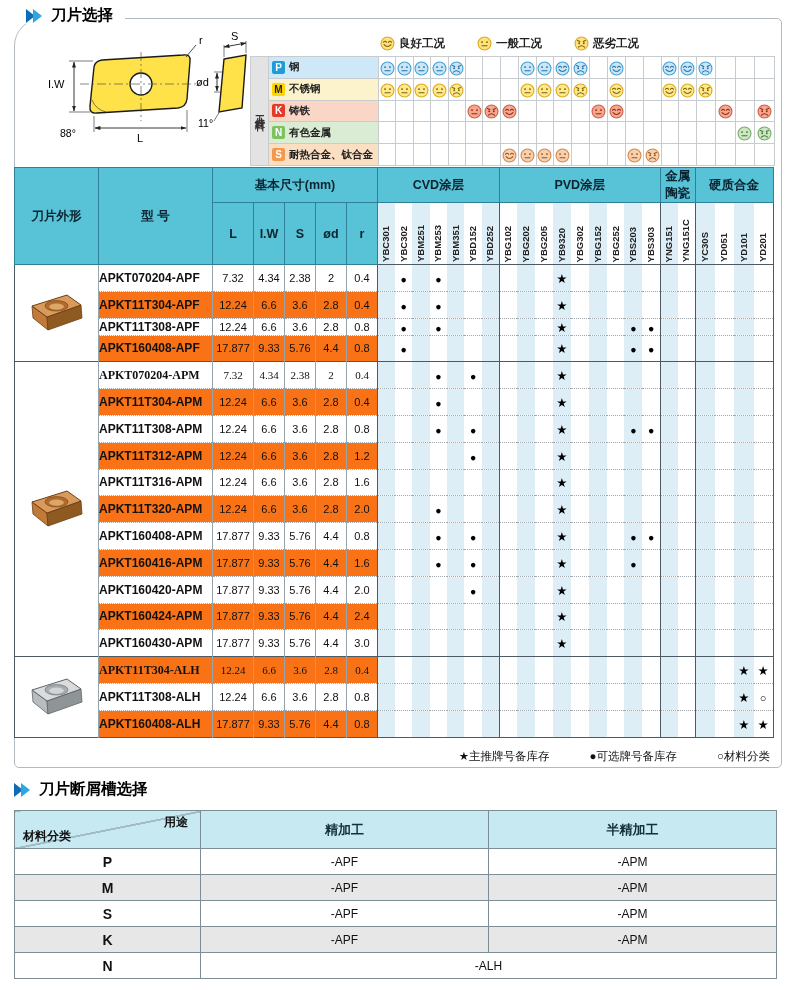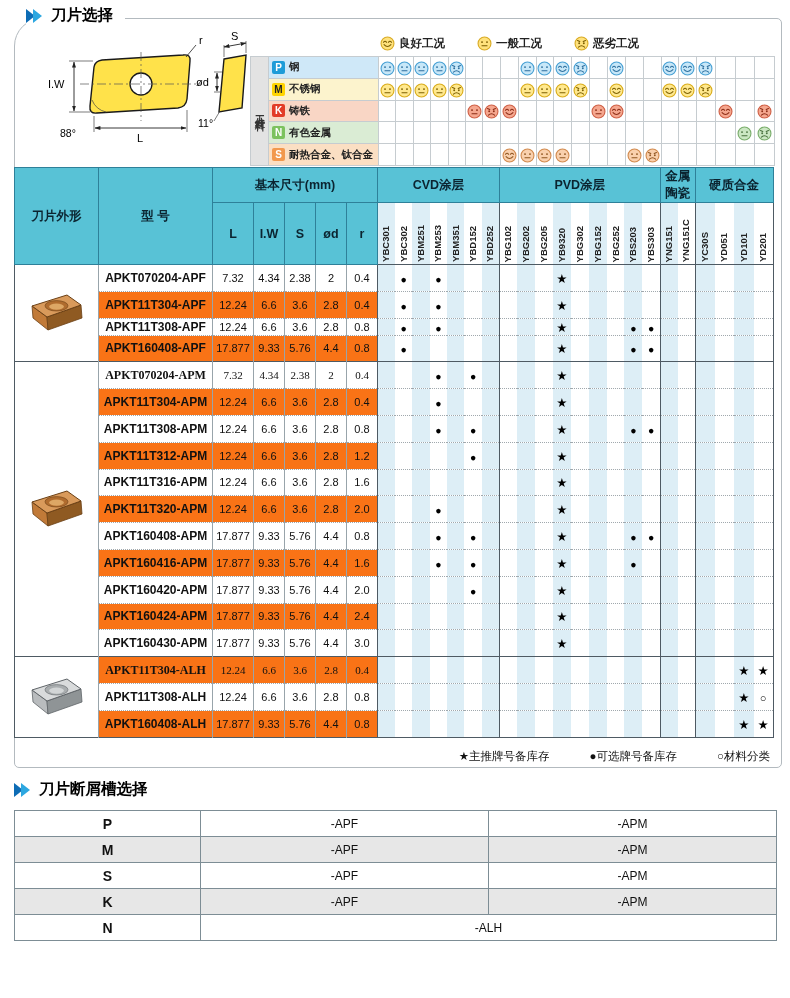--- a/index.html
+++ b/index.html
@@ -37,21 +37,21 @@
          color:#0b2430;text-align:center;vertical-align:middle;}
   .gradehead{background:#fff;vertical-align:bottom;}
   .gradehead div{writing-mode:vertical-rl;transform:rotate(180deg);margin:0 auto;
          font-size:9.5px;color:#222;line-height:1.05;padding-top:2px;}
   .stripe{background:#ddeef6;}
   .vl{border-left:1px solid #98a4ab;}
   .vg{border-left:1.6px solid #4e5a63;}
   tr.sep-dot td{border-top:1px dotted #a0a8ad;}
   tr.sep-solid td{border-top:1.6px solid #4e5a63;font-family:Liberation Serif, serif;}
   .main-table tbody tr.first td{border-top:1.6px solid #4e5a63;}
-  .model{font-size:12px;font-weight:bold;text-align:center;padding-left:7px;white-space:nowrap;}
+  .model{font-size:12px;font-weight:bold;text-align:left;padding-left:7px;white-space:nowrap;}
   .dim{font-size:11px;text-align:center;}
   .alt{background:#f97316;}
   .shapecell{background:#fff;text-align:center;vertical-align:middle;}
   .markcell{text-align:center;color:#000;line-height:1;vertical-align:middle;}
   .mk-star{font-size:12.5px;} .mk-dot{font-size:10.5px;} .mk-circle{font-size:11px;font-weight:bold;}
   .footnote{position:absolute;top:749px;right:20px;display:flex;gap:40px;font-size:11.5px;
          color:#111;z-index:6;}
   
   .chip-table{position:absolute;left:14px;top:810px;table-layout:fixed;
          border:1.6px solid #4e5a63;}
@@ -1338,20 +1338,28 @@
   <span>刀片断屑槽选择</span>
 </div>
 
 <table class="chip-table" id="chipTable">
     <colgroup>
       <col style="width:186px">
       <col style="width:288px">
       <col style="width:288px">
     </colgroup>
     <tbody>
+      <tr style="height:38px">
+    <td class="chip-corner">
+      <span class="c-top">用途</span>
+      <span class="c-bot">材料分类</span>
+        </td>
+        <th class="chip-head">精加工</th>
+        <th class="chip-head">半精加工</th>
+      </tr>
       <tr style="height:26px">
       <td class="chip-mat">P</td>
         <td class="chip-val">-APF</td>
         <td class="chip-val">-APM</td>
       </tr>
       <tr style="height:26px">
       <td class="chip-mat chip-alt">M</td>
         <td class="chip-val chip-alt">-APF</td>
         <td class="chip-val chip-alt">-APM</td>
       </tr>

